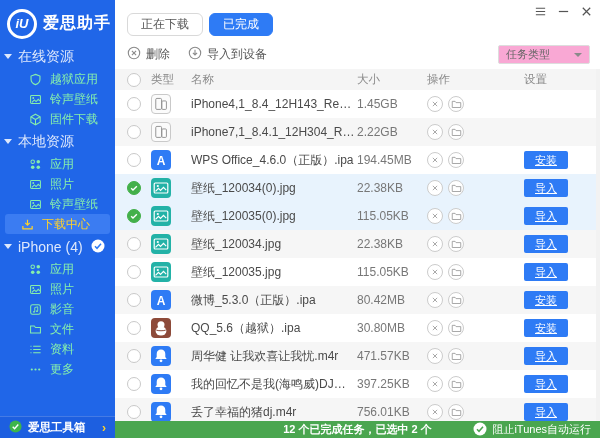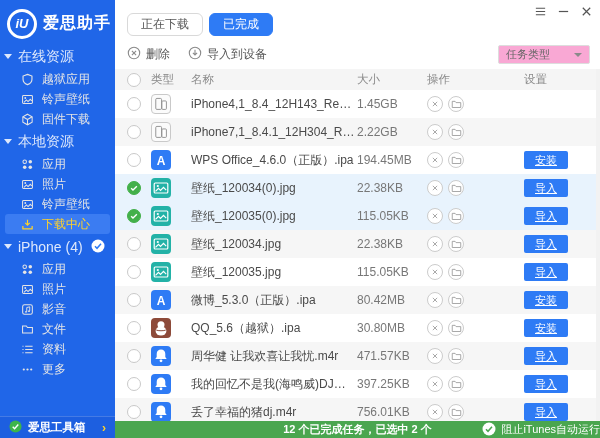--- a/index.html
+++ b/index.html
@@ -13,22 +13,22 @@
   .logo-circle{width:30px;height:30px;border:3px solid #fff;border-radius:50%;box-sizing:border-box;
                display:flex;align-items:center;justify-content:center;font-weight:bold;font-style:italic;
                font-size:13px;flex-shrink:0;}
   .app-title{font-size:16px;font-weight:bold;letter-spacing:1px;white-space:nowrap;}
   .nav{flex:1;overflow:hidden;}
   .section-header{display:flex;align-items:center;gap:6px;padding-left:4px;height:25px;
                   color:rgba(255,255,255,.85);font-size:14px;position:relative;}
   .tri{width:0;height:0;border-left:4px solid transparent;border-right:4px solid transparent;
        border-top:5px solid rgba(255,255,255,.85);flex-shrink:0;}
   .sec-badge{position:absolute;right:10px;top:5px;display:flex;}
-  .nav-item{display:flex;align-items:center;gap:8px;padding-left:20px;height:20px;font-size:12px;
-            color:#e5e5e5;cursor:default;white-space:nowrap;}
+  .nav-item{display:flex;align-items:center;gap:8px;padding-left:28px;height:20px;font-size:12px;
+            color:#86efac;cursor:default;white-space:nowrap;}
   .nav-item .nicon{width:14px;height:14px;display:flex;align-items:center;justify-content:center;flex-shrink:0;}
   .nav-item.active{background:#3b7cf2;border-radius:3px;margin:0 5px;padding-left:15px;color:#ffd32a;}
   .toolbox{height:21px;background:#1d5fe0;border-top:1px solid rgba(255,255,255,.18);display:flex;
            align-items:center;gap:6px;padding:0 9px;font-size:11.5px;font-weight:bold;}
   .toolbox .chev{margin-left:auto;color:#ffd32a;font-weight:bold;font-size:12px;}
 
   
   .main{flex:1;display:flex;flex-direction:column;background:#fff;position:relative;min-width:0;}
   .win-controls{position:absolute;top:4px;right:7px;display:flex;gap:9px;align-items:center;}
   .winbtn{width:14px;height:14px;display:flex;align-items:center;justify-content:center;}
@@ -68,21 +68,21 @@
   .op{width:16px;height:16px;border:1px solid #ccc;border-radius:50%;box-sizing:border-box;background:#fff;
       display:flex;align-items:center;justify-content:center;}
   .btn-action{width:44px;height:18px;background:#2e7bf5;color:#fff;font-size:11px;border-radius:2px;
               display:flex;align-items:center;justify-content:center;text-decoration:underline;}
   .scrolltrack{position:absolute;right:0;top:0;bottom:0;width:4px;background:#f2f2f2;}
 
   
   .statusbar{height:17px;background:#4aa64f;color:#fff;display:flex;align-items:center;font-size:11px;
              position:relative;flex-shrink:0;}
   .status-center{flex:1;text-align:center;font-weight:bold;}
-  .status-right{position:absolute;right:0;display:flex;gap:5px;align-items:center;font-weight:normal;}
+  .status-right{position:absolute;right:9px;display:flex;gap:5px;align-items:center;font-weight:normal;}
 </style>
 </head>
 <body>
 
 <div class="app">
 
   <aside class="sidebar">
     <div class="logo-row">
       <div class="logo-circle">iU</div>
       <div class="app-title">爱思助手</div>

